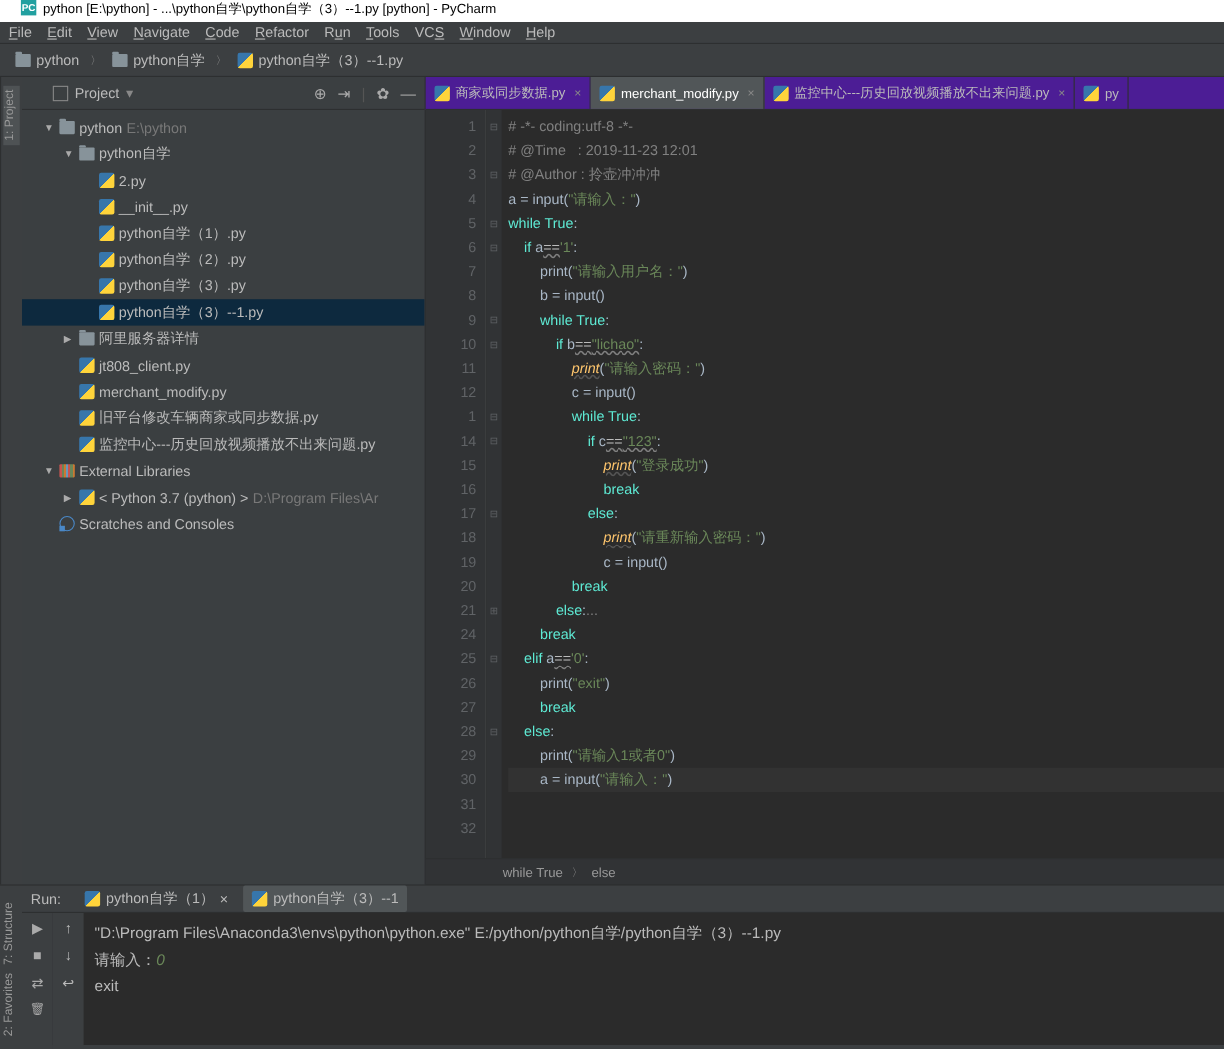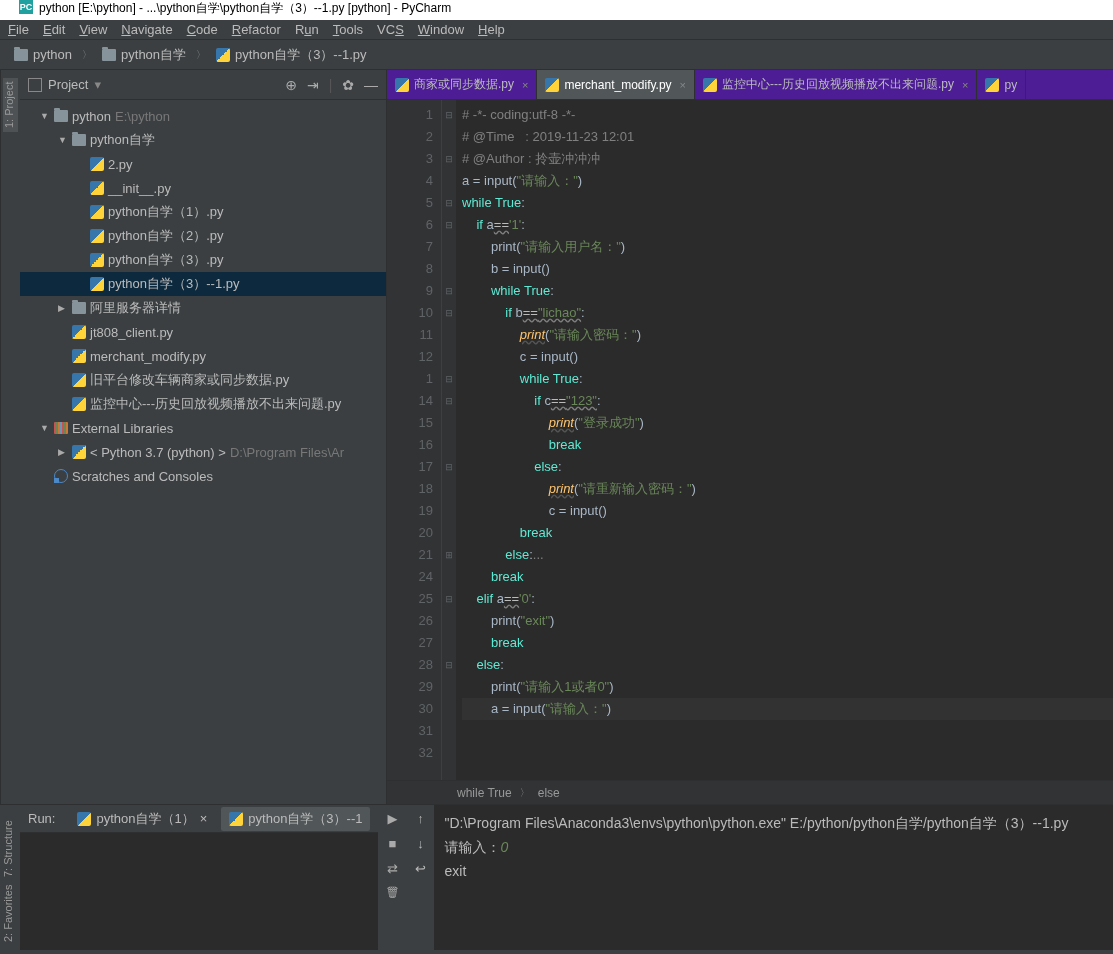--- a/index.html
+++ b/index.html
@@ -14,21 +14,21 @@
 .folder-icon { width:14px; height:12px; background:#87939a; border-radius:1px; display:inline-block; position:relative; }
 .folder-icon::before { content:""; position:absolute; top:-2px; left:0; width:6px; height:2px; background:#87939a; border-radius:1px 1px 0 0; }
 .py-icon { width:14px; height:14px; display:inline-block; background:linear-gradient(135deg,#3776ab 50%,#ffd43b 50%); border-radius:2px; }
 .chev { color:#888; font-size:10px; }
 .main { display:flex; height:calc(100% - 20px - 24px - 30px - 146px); }
 .left-gutter { width:20px; background:#3c3f41; border-right:1px solid #2d2f30; writing-mode:vertical-rl; transform:rotate(180deg); display:flex; justify-content:flex-end; padding:8px 2px; gap:8px; font-size:11px; color:#999; }
 .left-gutter span { cursor:pointer; padding:4px 0; }
 .left-gutter .active { background:#4e5254; }
 .project-panel { width:367px; background:#3b3f41; border-right:1px solid #2d2f30; display:flex; flex-direction:column; }
 .panel-header { height:30px; display:flex; align-items:center; padding:0 8px; border-bottom:1px solid #2d2f30; }
-.panel-header .title { display:flex; align-items:center; gap:6px; flex:1; }
+.panel-header .title { display:flex; align-items:center; gap:6px; flex:1;margin-left:20px; }
 .panel-header .icons { display:flex; gap:10px; color:#aaa; font-size:14px; }
 .tree { flex:1; overflow:auto; padding:4px 0; }
 .tree-row { display:flex; align-items:center; height:24px; padding-left:8px; gap:4px; cursor:pointer; white-space:nowrap; }
 .tree-row.sel { background:#0d293e; }
 .tree-row .indent { display:inline-block; }
 .arrow { width:10px; display:inline-block; color:#aaa; font-size:9px; }
 .lib-icon { width:14px; height:12px; display:inline-block; background:repeating-linear-gradient(90deg,#c75450 0 2px,#6a8759 2px 4px,#cc7832 4px 6px,#6897bb 6px 8px); border-radius:1px; }
 .scratch-icon { width:14px; height:14px; border:1.5px solid #4a88c7; border-radius:50%; display:inline-block; position:relative; }
 .scratch-icon::after{content:"";position:absolute;width:5px;height:5px;background:#4a88c7;bottom:-1px;left:-1px;}
 .dim { color:#787878; }
@@ -39,21 +39,21 @@
 .tab .x { color:#888; font-size:11px; margin-left:3px; }
 .code { flex:1; display:flex; font-family:"Consolas","Courier New",monospace; font-size:13px; overflow:auto; }
 .gutter { width:55px; background:#313335; color:#606366; text-align:right; padding:4px 8px 4px 4px; line-height:22px; user-select:none; border-right:1px solid #3d3f40;}
 .fold-col { width:14px; background:#313335; color:#606366; padding:4px 0; line-height:22px; text-align:center; font-size:9px; }
 .code-lines { flex:1; padding:4px 0 4px 6px; line-height:22px; white-space:pre; }
 .c-k{color:#5eead4;} .c-s{color:#6a8759;} .c-c{color:#808080;} .c-f{color:#ffc66d;font-style:italic;text-decoration:underline wavy #555;} .c-b{color:#a9b7c6;} .c-w{text-decoration:underline wavy #808080;}
 .line-hl{background:#323232;display:block;}
 .breadcrumb-bottom { height:24px; background:#313335; border-top:1px solid #2d2f30; display:flex; align-items:center; padding:0 70px; color:#999; font-size:12px; gap:8px;}
 .bottom { height:146px; display:flex; background:#2b2b2b; border-top:1px solid #2d2f30; }
 .run-left-gutter{width:20px;background:#3c3f41;writing-mode:vertical-rl;transform:rotate(180deg);display:flex;justify-content:flex-start;padding:8px 2px;gap:8px;font-size:11px;color:#999;}
-.run-panel { flex:1; display:flex; flex-direction:row; }
+.run-panel { flex:1; display:flex; flex-direction:column; }
 .run-tabs { height:28px; background:#3c3f41; display:flex; align-items:center; padding:0 8px; gap:6px; border-bottom:1px solid #2d2f30; }
 .run-tabs .lbl{color:#bbb;margin-right:8px;}
 .run-tab { display:flex; align-items:center; gap:5px; padding:3px 8px; border-radius:2px; cursor:pointer;}
 .run-tab.active{background:#515658;}
 .run-body { flex:1; display:flex; }
 .run-controls { width:28px; background:#3c3f41; display:flex; flex-direction:column; align-items:center; padding:6px 0; gap:10px; }
 .run-controls span{cursor:pointer;color:#aaa;font-size:13px;}
 .run-arrows { width:28px; background:#3c3f41; display:flex; flex-direction:column; align-items:center; padding:6px 0; gap:10px; }
 .console { flex:1; padding:6px 10px; font-family:"Consolas","Courier New",monospace; font-size:14px; line-height:24px; color:#bbb; white-space:pre; position:relative;}
 .play{color:#499c54;}

